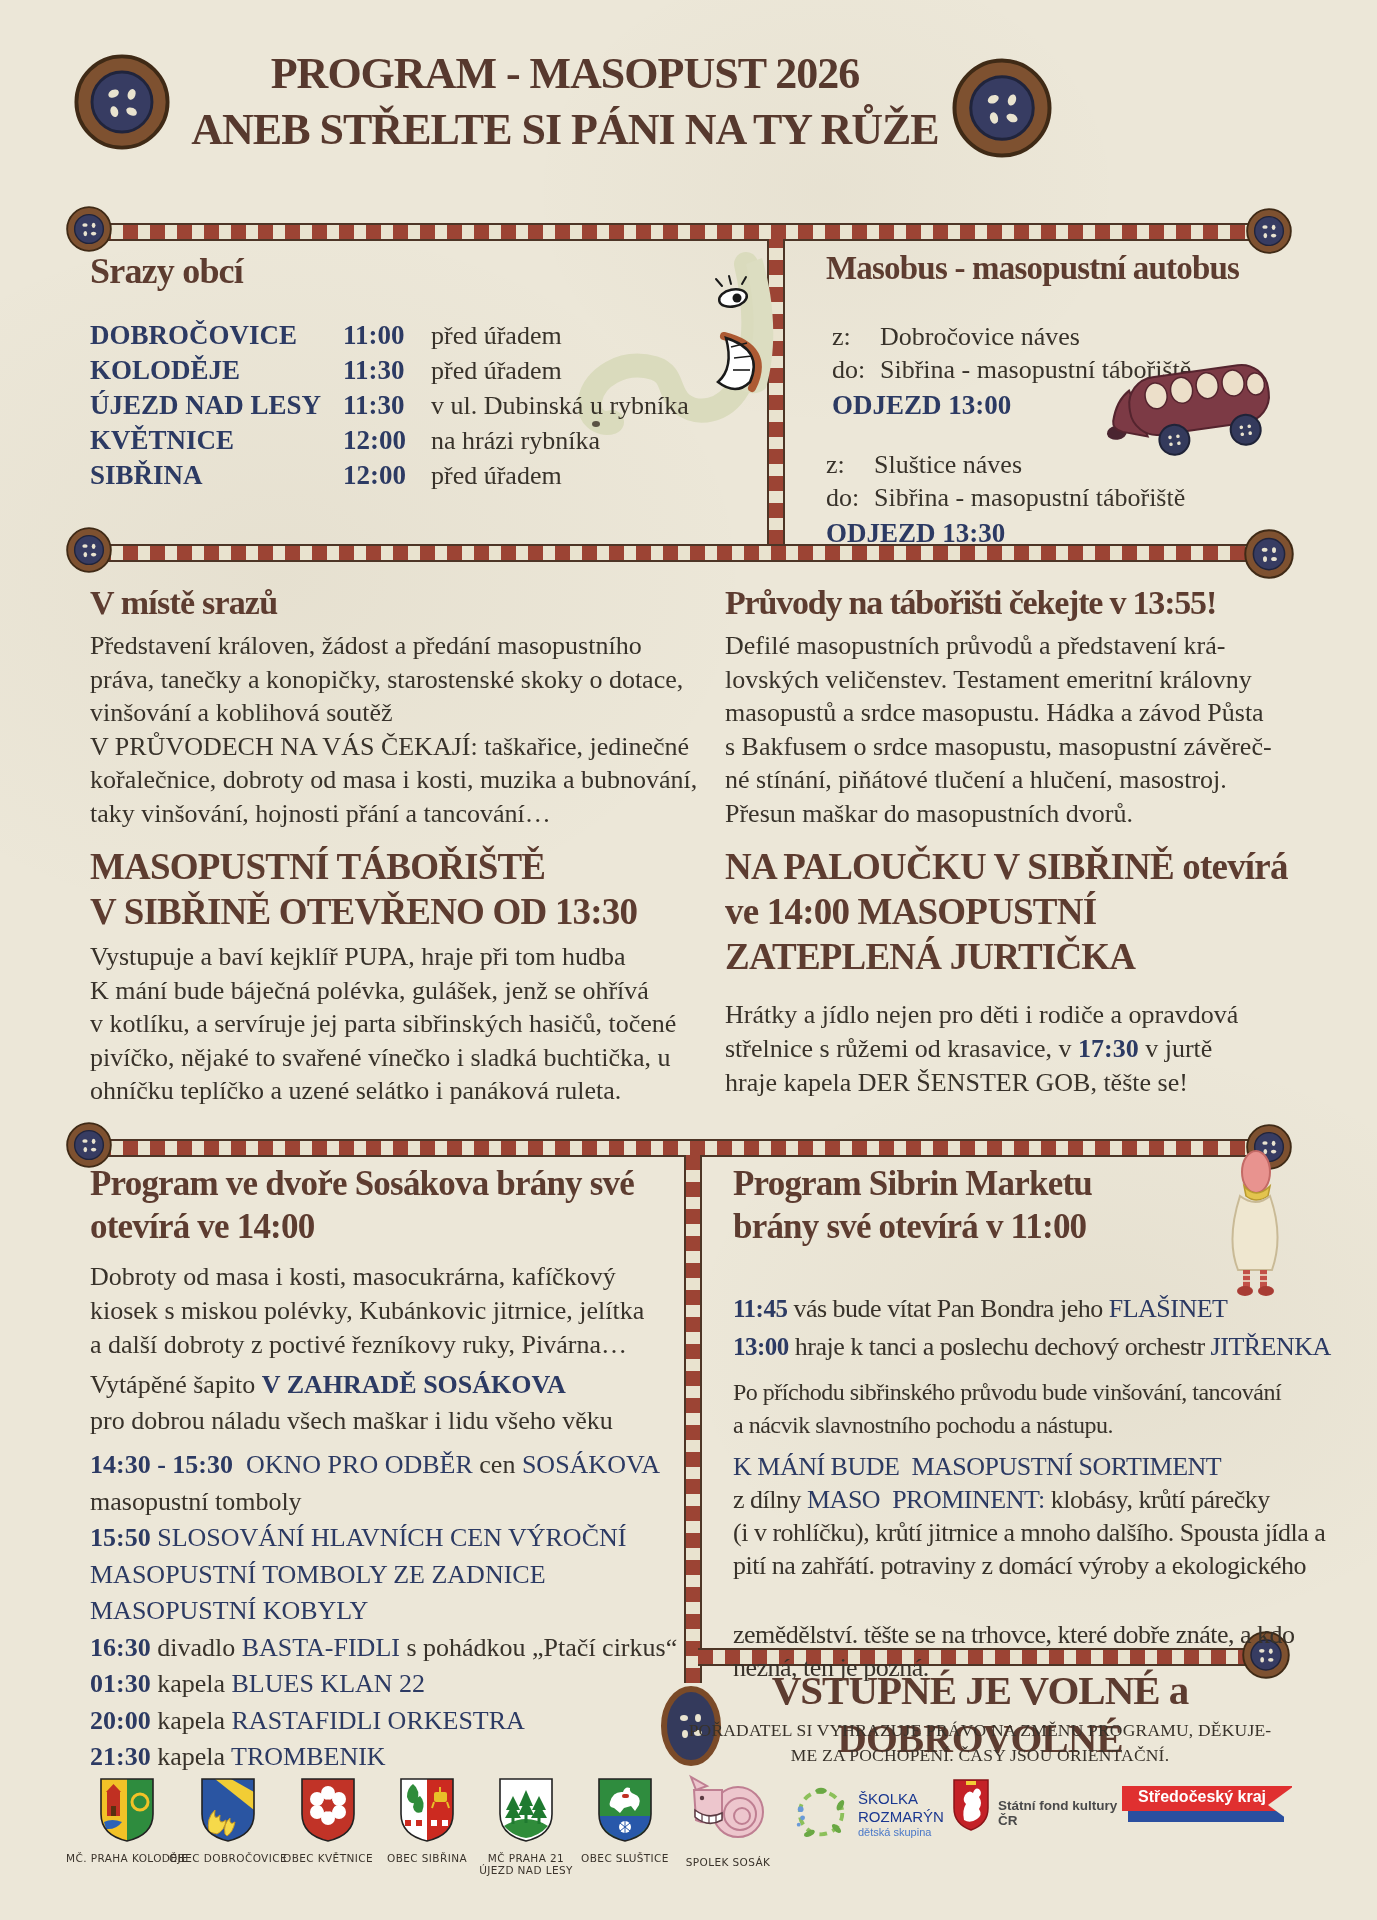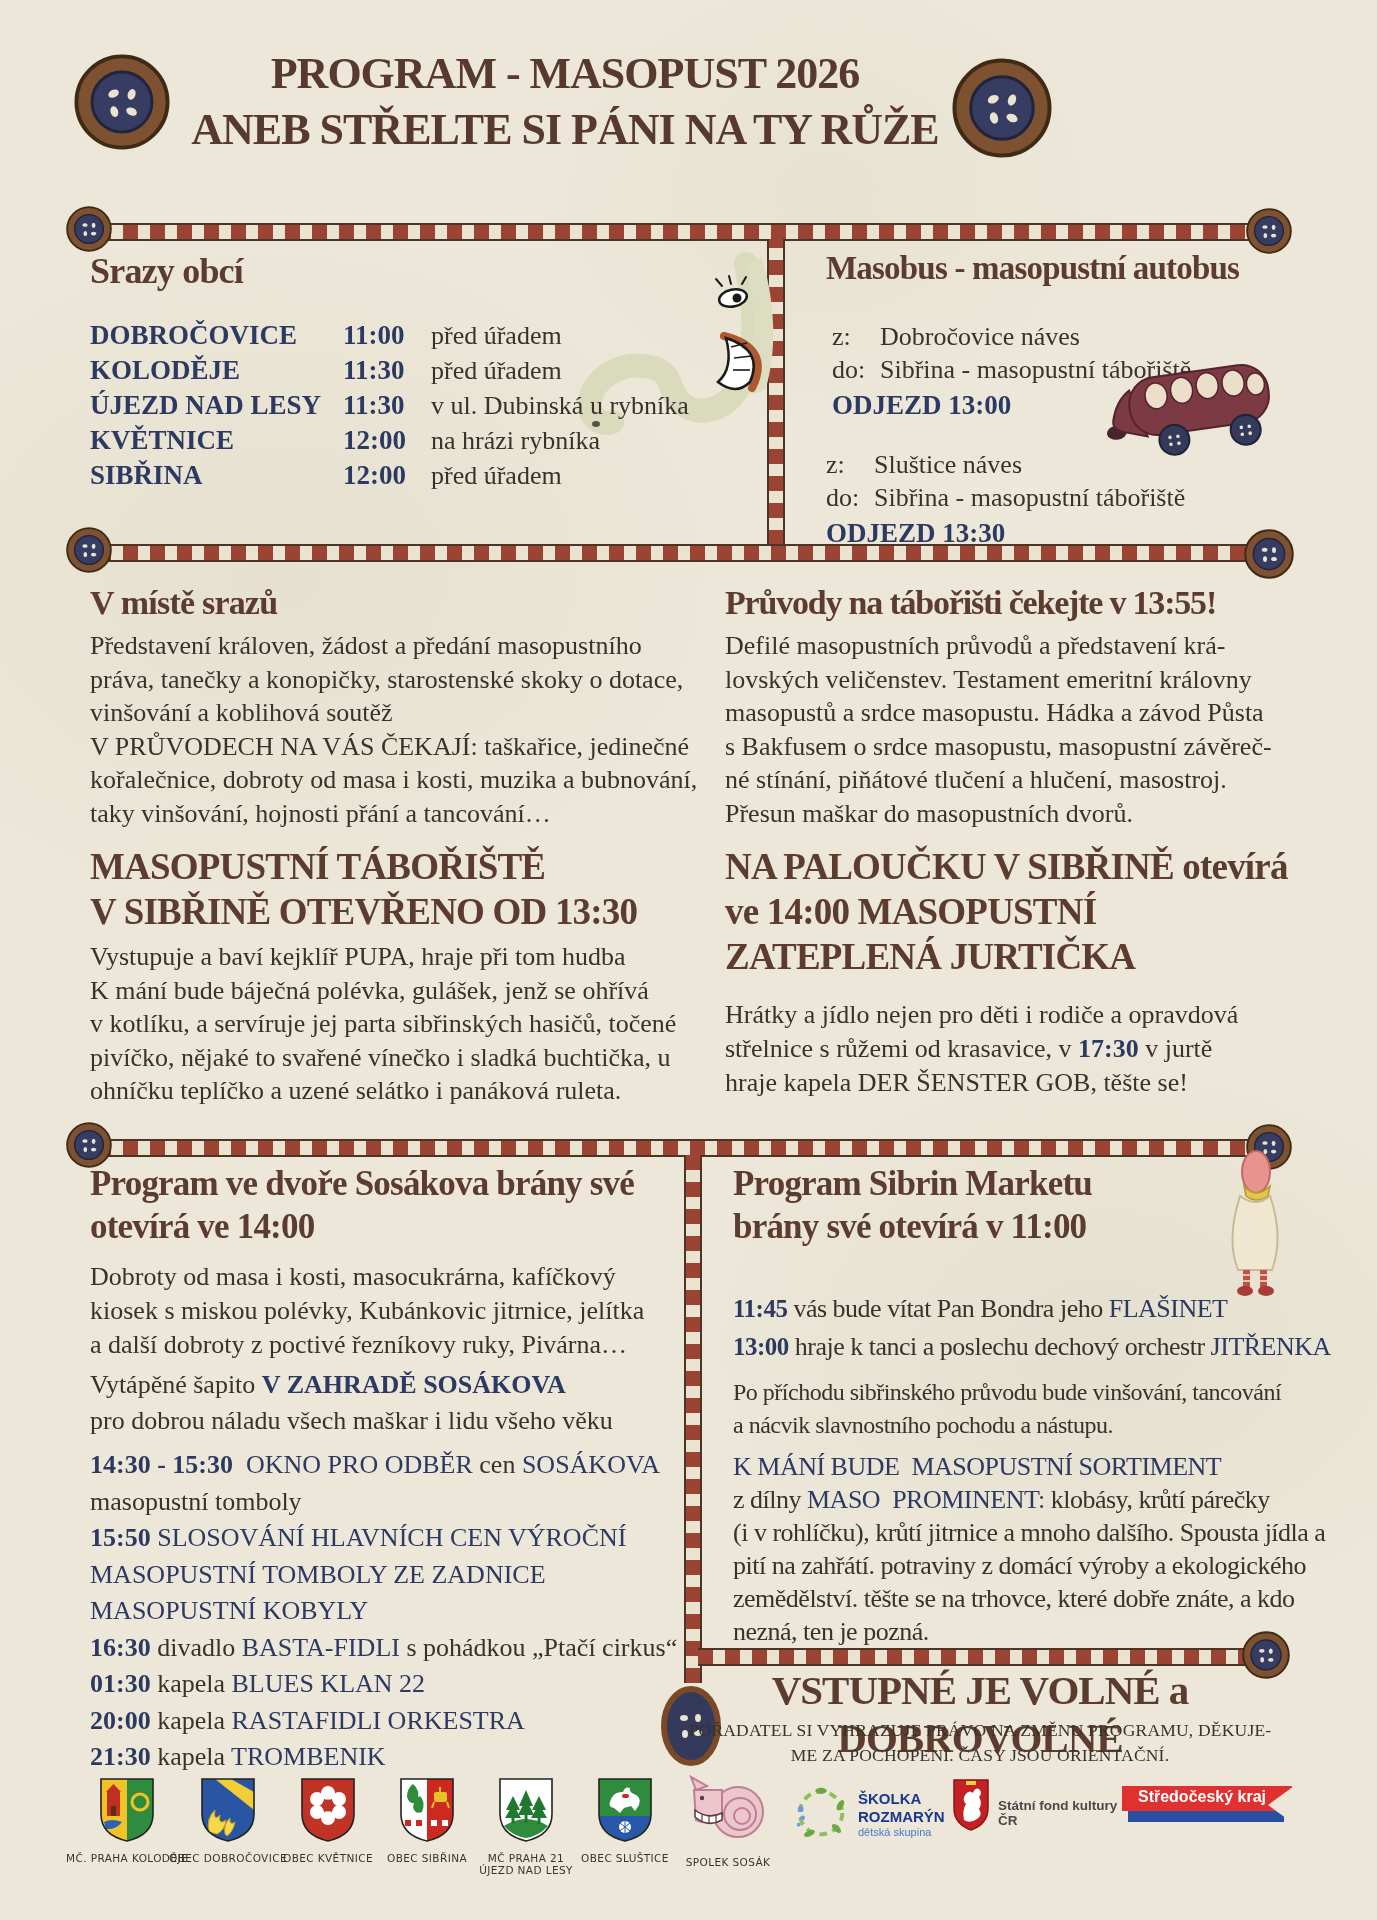--- a/index.html
+++ b/index.html
@@ -33,21 +33,21 @@
   .sched-line{height:36.5px;font-size:26px;white-space:nowrap;}
   .t-time{font-weight:bold;color:#2c3a63;}
   .t-caps{color:#2c3a63;}
   .t-plain{color:#38322a;}
   .cond{font-size:24px;letter-spacing:-0.5px;}
   .cond .t-time{font-size:25px;}
   .vstup{font-weight:bold;font-size:41px;color:#5d3c30;letter-spacing:-1px;text-align:center;}
   .disc{font-size:17.5px;line-height:25px;text-align:center;white-space:pre-line;color:#38322a;letter-spacing:0.2px;}
   .crest-label{position:absolute;font-family:"DejaVu Sans",sans-serif;font-size:10.5px;letter-spacing:0.4px;
     color:#3a332b;text-align:center;white-space:pre-line;width:130px;}
-  .rozm-t1{font-family:"Liberation Sans",sans-serif;font-weight:bold;font-size:15px;color:#1a3790;line-height:18px;}
+  .rozm-t1{font-family:"Liberation Sans",sans-serif;font-weight:normal;font-size:15px;color:#1a3790;line-height:18px;}
   .rozm-t3{font-family:"Liberation Sans",sans-serif;font-size:11px;color:#4a78c8;}
   .fond-label{font-family:"Liberation Sans",sans-serif;font-weight:bold;font-size:13.5px;color:#4a4a4a;width:130px;}
   .kraj-band{position:absolute;left:0;top:0;width:170px;height:25px;background:#e03030;
     clip-path:polygon(0 0,170px 0,170px 25px,0 25px);}
   .kraj-txt{position:absolute;left:0;top:2px;width:160px;text-align:center;font-family:"Liberation Sans",sans-serif;
     font-weight:bold;font-size:16px;color:#fff;}
   .kraj-blue{position:absolute;left:6px;top:25px;width:156px;height:11px;background:#2a4fa0;}
   .kraj-notch{position:absolute;left:146px;top:0;width:0;height:0;border-top:19px solid transparent;
     border-bottom:19px solid transparent;border-right:26px solid #ece7d8;}
 </style>
@@ -356,21 +356,21 @@
     <div class="sched-line" style="height:38px;"><span class="t-time">11:45</span><span class="t-plain" style="white-space:pre"> vás bude vítat Pan Bondra jeho </span><span class="t-caps">FLAŠINET</span></div>
     <div class="sched-line" style="height:38px;"><span class="t-time">13:00</span><span class="t-plain" style="white-space:pre"> hraje k tanci a poslechu dechový orchestr </span><span class="t-caps">JITŘENKA</span></div>
   </div>
   <div class="abs body cond" style="left:733px;top:1376px;width:600px;line-height:33px;font-size:24px;">Po příchodu sibřinského průvodu bude vinšování, tancování
 a nácvik slavnostního pochodu a nástupu.</div>
   <div class="abs cond" style="left:733px;top:1452px;width:600px;">
     <div class="sched-line" style="height:33px;"><span class="t-caps" style="white-space:pre">K MÁNÍ BUDE  MASOPUSTNÍ SORTIMENT</span></div>
     <div class="sched-line" style="height:33px;"><span class="t-plain">z dílny </span><span class="t-caps" style="white-space:pre">MASO  PROMINENT:</span><span class="t-plain"> klobásy, krůtí párečky</span></div>
     <div class="sched-line" style="height:33px;"><span class="t-plain">(i v rohlíčku), krůtí jitrnice a mnoho dalšího. Spousta jídla a</span></div>
     <div class="sched-line" style="height:33px;"><span class="t-plain">pití na zahřátí. potraviny z domácí výroby a ekologického</span></div>
-    <div class="sched-line" style="height:33px;"><span class="t-plain">zemědělství. těšte se na trhovce, které dobře znáte, a kdo</span></div>
+    <div class="sched-line" style="height:33px;margin-top:36px;"><span class="t-plain">zemědělství. těšte se na trhovce, které dobře znáte, a kdo</span></div>
     <div class="sched-line" style="height:33px;"><span class="t-plain">nezná, ten je pozná.</span></div>
   </div>
 
   <div class="abs vstup" style="left:655px;top:1666px;width:650px;">VSTUPNÉ JE VOLNÉ a DOBROVOLNÉ</div>
   <div class="abs disc" style="left:655px;top:1718px;width:650px;">POŘADATEL SI VYHRAZUJE PRÁVO NA ZMĚNU PROGRAMU, DĚKUJE-
 ME ZA POCHOPENÍ. ČASY JSOU ORIENTAČNÍ.</div>
 
   <div class="abs" style="left:98px;top:1776px;width:58px;height:68px">
     <svg viewBox="0 0 58 68" style="width:100%;height:100%">
       <path d="M3 3 H55 V38 Q55 59 29 65 Q3 59 3 38 Z" fill="#f2c227"></path>

